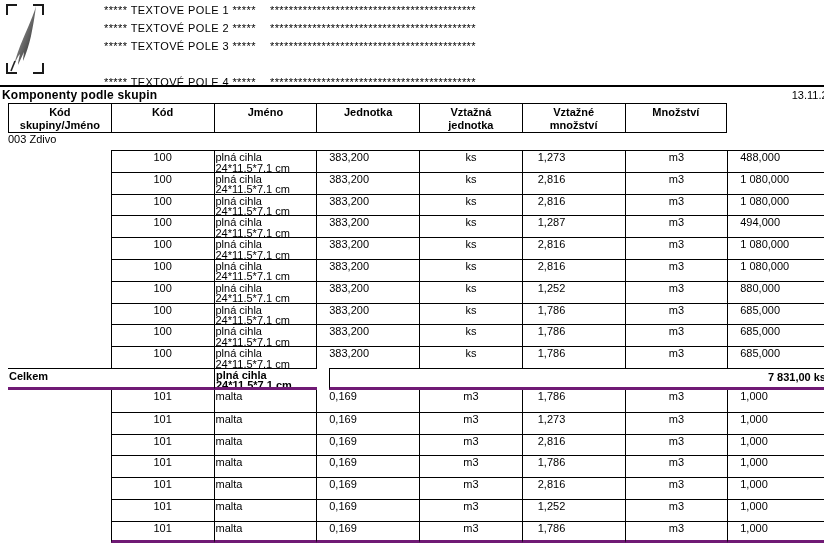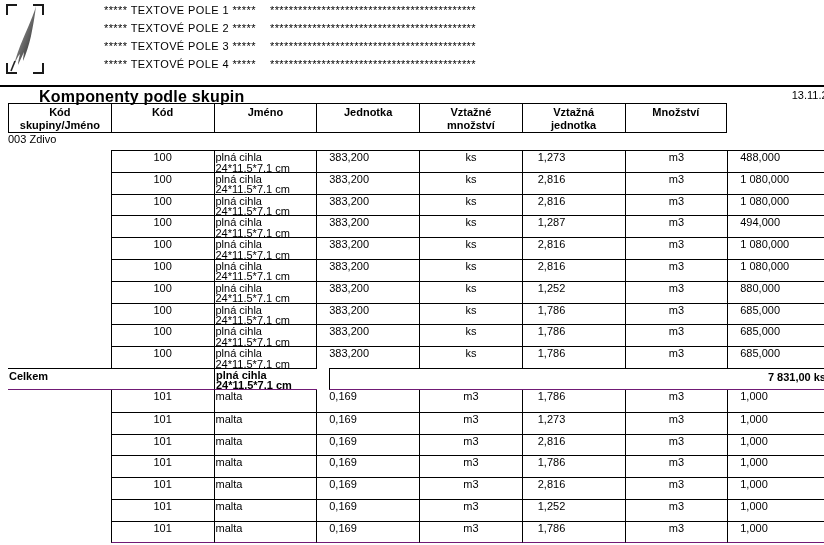--- a/index.html
+++ b/index.html
@@ -13,42 +13,42 @@
   .bk{position:absolute;width:9px;height:9px;}
   .bk-tl{left:0;top:0;border-top:2px solid #1a1a1a;border-left:2px solid #1a1a1a;}
   .bk-tr{right:0;top:0;border-top:2px solid #1a1a1a;border-right:2px solid #1a1a1a;}
   .bk-bl{left:0;bottom:0;border-bottom:2px solid #1a1a1a;border-left:2px solid #1a1a1a;}
   .bk-br{right:0;bottom:0;border-bottom:2px solid #1a1a1a;border-right:2px solid #1a1a1a;}
   .logo svg{position:absolute;left:2px;top:1px;}
   .lh-line{position:absolute;left:104px;height:14px;white-space:nowrap;letter-spacing:0.4px;}
   .lh-value{position:absolute;left:166px;top:0;white-space:nowrap;}
   
   .rule{position:absolute;left:0;top:85px;width:824px;height:2px;background:#000;}
-  .title{position:absolute;left:2px;top:88px;font-size:16px;font-weight:bold;letter-spacing:0.2px;margin-left:37px;}
+  .title{position:absolute;left:2px;top:88px;font-size:12px;font-weight:bold;letter-spacing:0.2px;}
   .date{position:absolute;right:2px;top:89px;margin-left:26px;}
   
   .rtable{position:absolute;left:8px;top:103px;width:823px;}
   .thead{display:grid;grid-template-columns:repeat(8,102.75px);height:30px;}
   .th{
     box-sizing:border-box;border-top:1px solid #000;border-bottom:1px solid #000;
     border-left:1px solid #000;text-align:center;font-weight:bold;
     line-height:13px;padding-top:2px;overflow:hidden;
   }
   .th:last-child{border-right:1px solid #000;}
   .th span{display:block;}
   .grouprow{height:14px;line-height:13px;padding-left:0;}
   .gap{height:3px;}
   .trow{display:grid;grid-template-columns:repeat(8,102.75px);height:21.8px;}
   .trow-total{display:grid;grid-template-columns:206px 102.75px 513.25px;height:22px;font-weight:bold;}
   .c{box-sizing:border-box;overflow:hidden;line-height:10.5px;padding-top:1px;white-space:nowrap;}
   .c div{height:10.5px;}
   .bl{border-left:1px solid #000;}
   .br{border-right:1px solid #000;}
   .bt{border-top:1px solid #000;}
-  .bb{border-bottom:1px solid #701a75;}
+  .bb{border-bottom:3px solid #701a75;}
   .center{text-align:center;}
   .num{padding-left:12px;}
   .vz{padding-left:15px;}
   .jm{padding-left:1px;}
   .tot-label{padding-left:1px;line-height:12px;}
   .tot-val{text-align:right;padding-right:3px;line-height:12px;padding-top:2px;margin-left:12px;}
 </style>
 </head>
 <body>
 
@@ -77,21 +77,21 @@
     <span class="lh-value">********************************************</span>
   </div>
   <div class="lh-line" style="top:22px">
     <span>***** TEXTOVÉ POLE 2 *****</span>
     <span class="lh-value">********************************************</span>
   </div>
   <div class="lh-line" style="top:40px">
     <span>***** TEXTOVÉ POLE 3 *****</span>
     <span class="lh-value">********************************************</span>
   </div>
-  <div class="lh-line" style="top:58px">
+  <div class="lh-line" style="top:76px">
     <span>***** TEXTOVÉ POLE 4 *****</span>
     <span class="lh-value">********************************************</span>
   </div>
 
   <div class="rule"></div>
   <div class="title">Komponenty podle skupin</div>
   <div class="date">13.11.2004</div>
 
   <div class="rtable">
     <div class="thead">
@@ -105,26 +105,26 @@
       </div>
       <div class="th">
         <span>Jméno</span>
           <span></span>
       </div>
       <div class="th">
         <span>Jednotka</span>
           <span></span>
       </div>
       <div class="th">
+        <span>Vztažná</span>
+          <span>jednotka</span>
+      </div>
+      <div class="th">
         <span>Vztažné</span>
           <span>množství</span>
-      </div>
-      <div class="th">
-        <span>Vztažná</span>
-          <span>jednotka</span>
       </div>
       <div class="th">
         <span>Množství</span>
           <span></span>
       </div>
     </div>
     <div class="grouprow">003 Zdivo</div>
     <div class="gap"></div>
     <div>
         <div class="trow">

